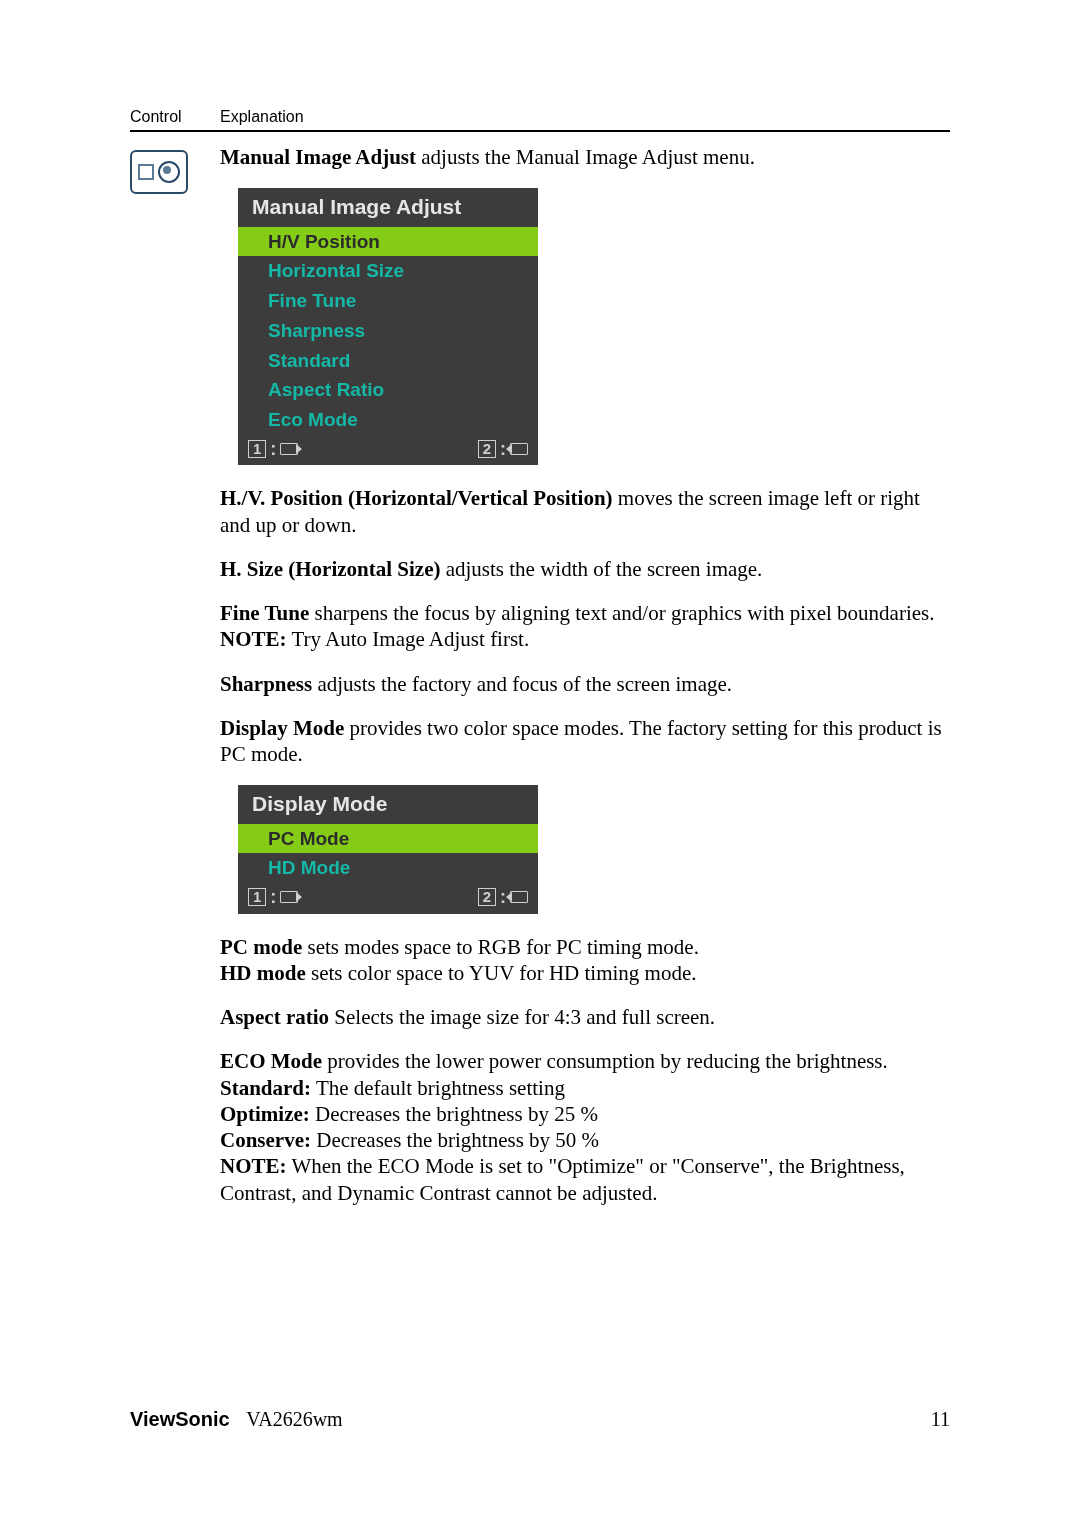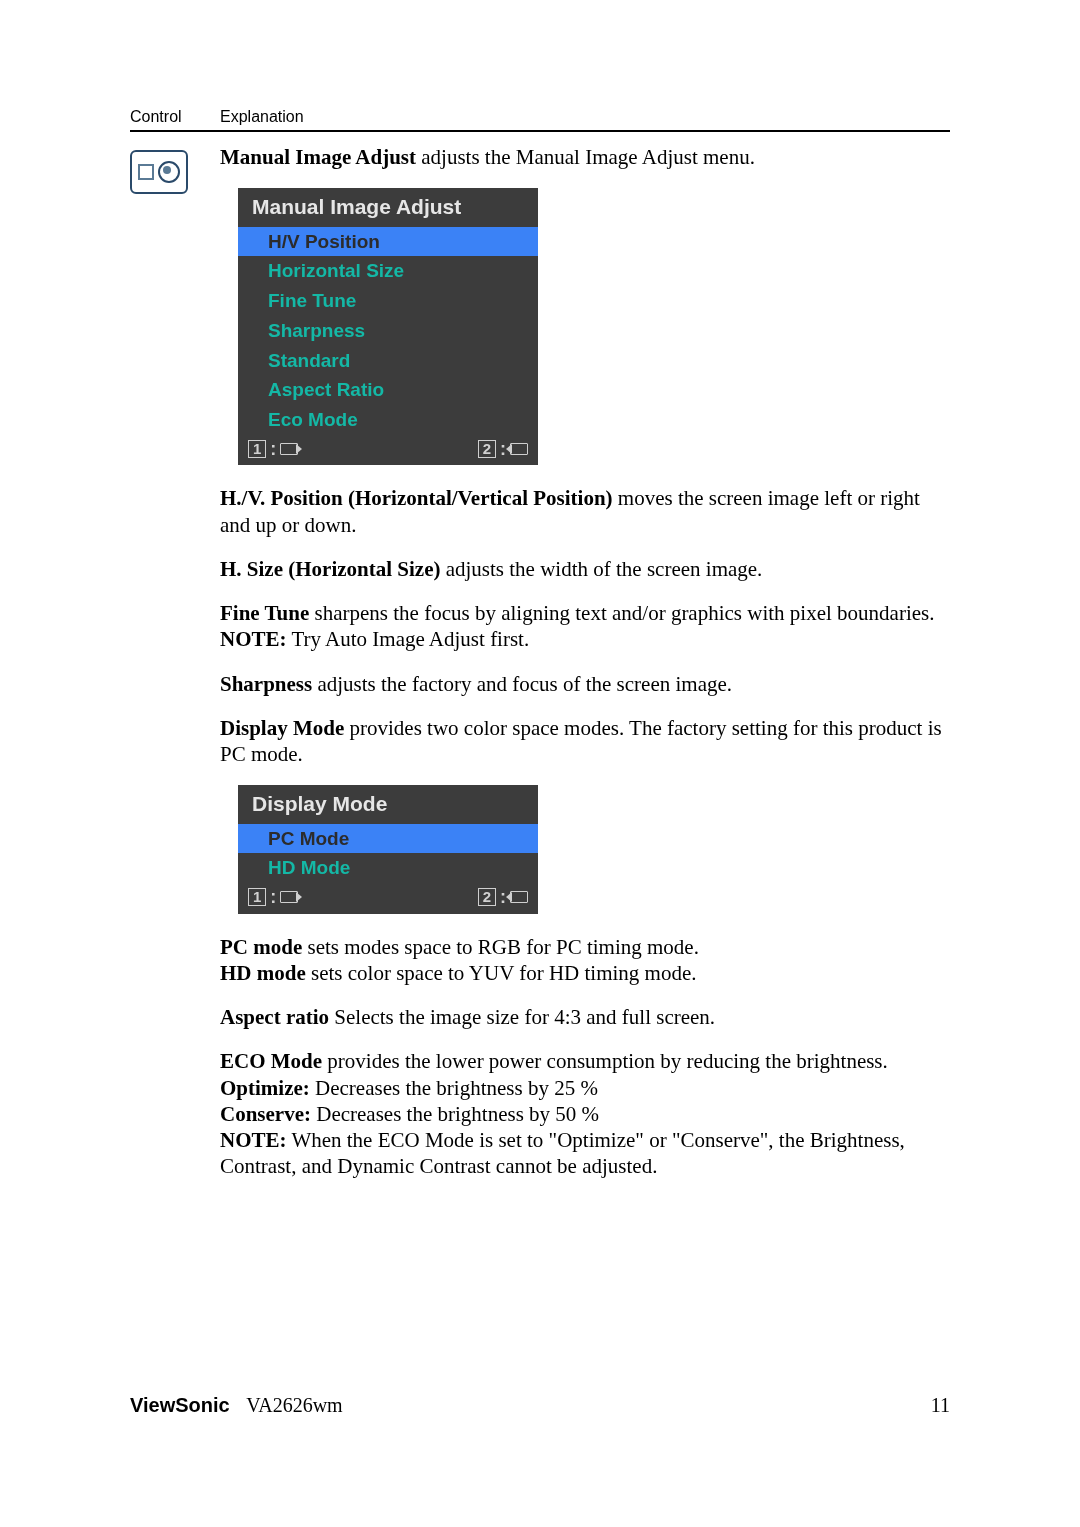--- a/index.html
+++ b/index.html
@@ -78,21 +78,21 @@
     color: #e6e6e6;
     font-size: 21px;
     padding: 6px 14px;
   }
   .osd .row {
     font-size: 19px;
     padding: 3px 14px 3px 30px;
     color: #14b8a6;
   }
   .osd .row.sel {
-    background: #3b82f6;
+    background: #84cc16;
     color: #2c2c2c;
   }
   .osd .footer {
     display: flex;
     justify-content: space-between;
     padding: 3px 10px 5px 10px;
     font-size: 18px;
     color: #d0d0d0;
   }
   .osd .footer .btn {
@@ -114,21 +114,21 @@
     border-left: 6px solid #cfcfcf; border-top: 5px solid transparent; border-bottom: 5px solid transparent;
   }
   .osd .arrow.l::after {
     content: ""; position: absolute; left: -4px; top: 1px;
     border-right: 6px solid #cfcfcf; border-top: 5px solid transparent; border-bottom: 5px solid transparent;
   }
 
   .page-footer {
     position: absolute;
     left: 130px; right: 130px;
-    bottom: 110px;
+    bottom: 96px;
     display: flex;
     justify-content: space-between;
     font-size: 20px;
   }
   .page-footer .brand {
     font-family: Arial, Helvetica, sans-serif;
   }
   .page-footer .brand .bname { font-weight: bold; }
 </style>
 </head>
@@ -209,20 +209,23 @@
       </p>
 
       <p>
         <span class="b">Aspect ratio</span><span> Selects the image size for 4:3 and full screen.</span>
       </p>
 
       <p class="tight">
         <span class="b">ECO Mode</span><span> provides the lower power consumption by reducing the brightness.</span>
       </p>
       <p class="tight">
+        <span class="b">Standard:</span><span> The default brightness setting</span>
+      </p>
+      <p class="tight">
         <span class="b">Optimize:</span><span> Decreases the brightness by 25 %</span>
       </p>
       <p class="tight">
         <span class="b">Conserve:</span><span> Decreases the brightness by 50 %</span>
       </p>
       <p>
         <span class="b">NOTE:</span><span> When the ECO Mode is set to "Optimize" or "Conserve", the Brightness, Contrast, and Dynamic Contrast cannot be adjusted.</span>
       </p>
 
     </div>

